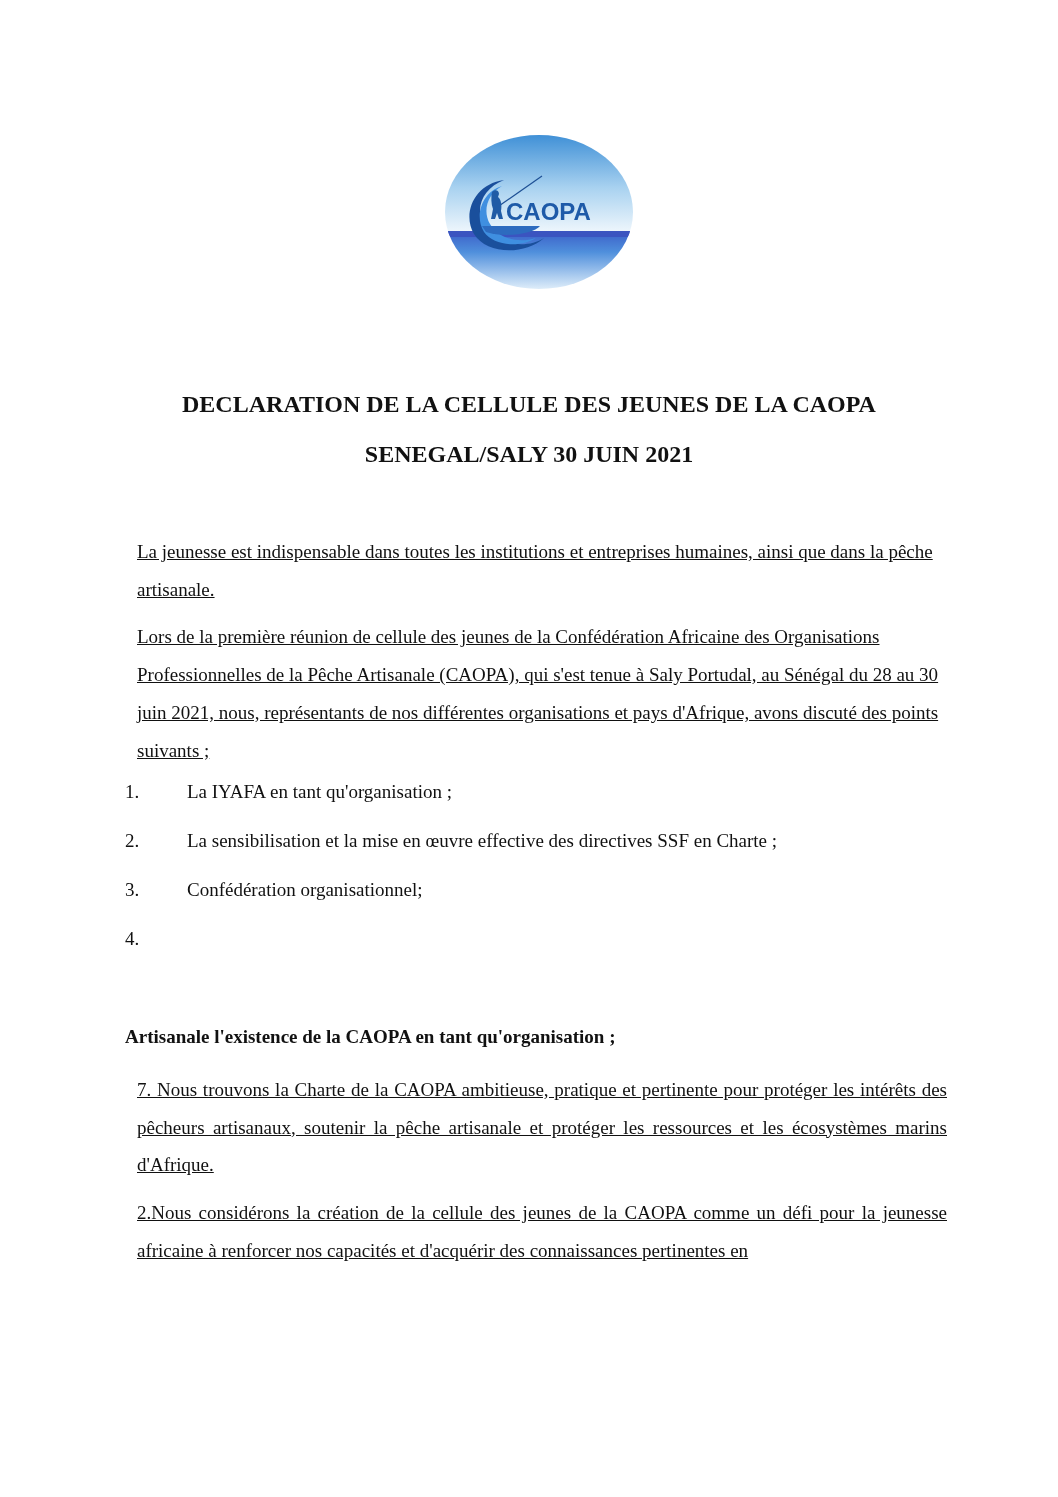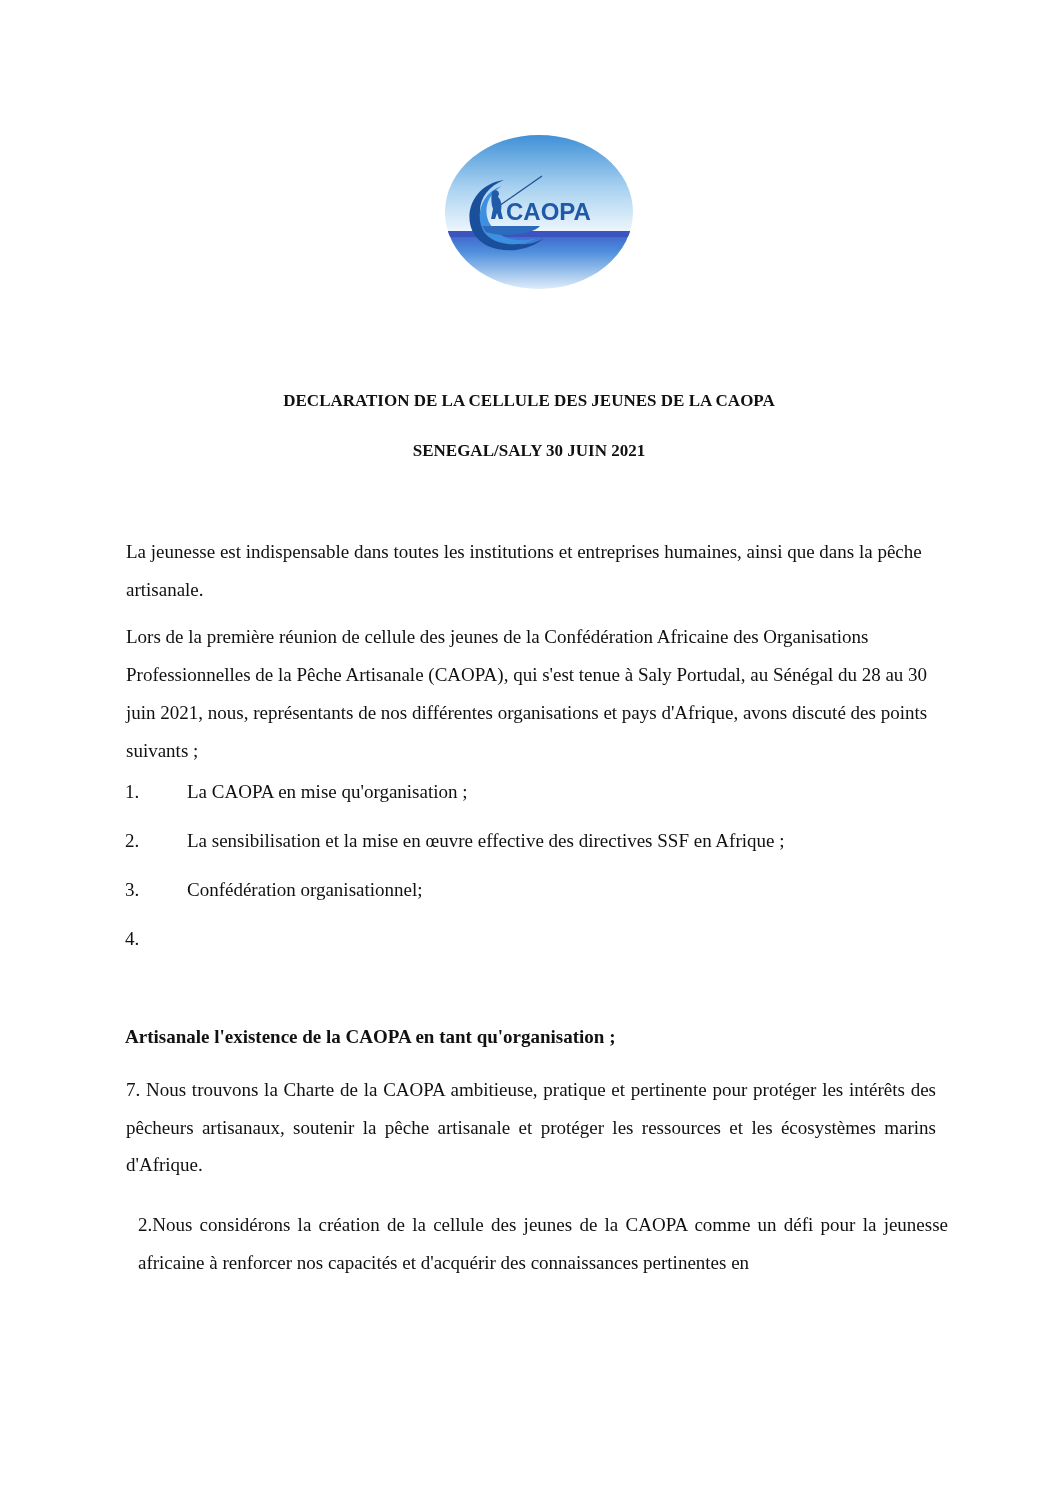--- a/index.html
+++ b/index.html
@@ -6,25 +6,25 @@
   body { width: 1058px; height: 1497px; position: relative; overflow: hidden;
          font-family: "Liberation Serif", "DejaVu Serif", serif; color: #111; }
   .page { position: absolute; left: 0; top: 0; width: 962px; height: 1497px; }
 
   
   .logo { position: absolute; left: 444px; top: 134px; width: 190px; height: 156px; }
   .logo svg { width: 100%; height: 100%; display: block; }
 
   
   .title { position: absolute; left: 0; width: 1058px; text-align: center;
-           font-weight: bold; font-size: 17px; letter-spacing: 0; }
+           font-weight: bold; font-size: 24px; letter-spacing: 0; }
   .title-1 { top: 391px; }
   .title-2 { top: 441px; }
 
-  .text { position: absolute; left: 126px; width: 810px; font-size: 19px; line-height: 38px; }
+  .text { position: absolute; left: 137px; width: 810px; font-size: 19px; line-height: 38px; text-decoration: underline; }
   .justify { text-align: justify; text-align-last: left; }
   .p1 { top: 533px; }
   .p2 { top: 618px; }
 
   .list { position: absolute; left: 125px; width: 810px; margin: 0; padding: 0; list-style: none; }
   .list li { position: relative; height: 49px; font-size: 19px; line-height: 26px; }
   .list .num { position: absolute; left: 0; top: 0; }
   .list .txt { position: absolute; left: 62px; top: 0; }
   .list-wrap { top: 779px; }
 
@@ -74,33 +74,33 @@
 
   <div class="title title-1">DECLARATION DE LA CELLULE DES JEUNES DE LA CAOPA</div>
   <div class="title title-2">SENEGAL/SALY 30 JUIN 2021</div>
 
   <p class="text p1" style="margin:0">La jeunesse est indispensable dans toutes les institutions et entreprises humaines, ainsi que dans la pêche artisanale.</p>
   <p class="text p2" style="margin:0">Lors de la première réunion de cellule des jeunes de la Confédération Africaine des Organisations Professionnelles de la Pêche Artisanale (CAOPA), qui s'est tenue à Saly Portudal, au Sénégal du 28 au 30 juin 2021, nous, représentants de nos différentes organisations et pays d'Afrique, avons discuté des points suivants ;</p>
 
   <ul class="list list-wrap">
     <li>
       <span class="num">1.</span>
-      <span class="txt">La CAOPA en mise qu'organisation ;</span>
+      <span class="txt">La IYAFA en tant qu'organisation ;</span>
     </li>
     <li>
       <span class="num">2.</span>
-      <span class="txt">La sensibilisation et la mise en œuvre effective des directives SSF en Afrique ;</span>
+      <span class="txt">La sensibilisation et la mise en œuvre effective des directives SSF en Charte ;</span>
     </li>
     <li>
       <span class="num">3.</span>
       <span class="txt">Confédération organisationnel;</span>
     </li>
     <li>
       <span class="num">4.</span>
     </li>
   </ul>
 
   <div class="heading">Artisanale l'existence de la CAOPA en tant qu'organisation ;</div>
 
   <p class="text justify p3" style="margin:0">7. Nous trouvons la Charte de la CAOPA ambitieuse, pratique et pertinente pour protéger les intérêts des pêcheurs artisanaux, soutenir la pêche artisanale et protéger les ressources et les écosystèmes marins d'Afrique.</p>
-  <p class="text justify p4" style="margin:12px">2.Nous considérons la création de la cellule des jeunes de la CAOPA comme un défi pour la jeunesse africaine à renforcer nos capacités et d'acquérir des connaissances pertinentes en</p>
+  <p class="text justify p4" style="margin:0">2.Nous considérons la création de la cellule des jeunes de la CAOPA comme un défi pour la jeunesse africaine à renforcer nos capacités et d'acquérir des connaissances pertinentes en</p>
 
 </div>
 
 </body></html>

